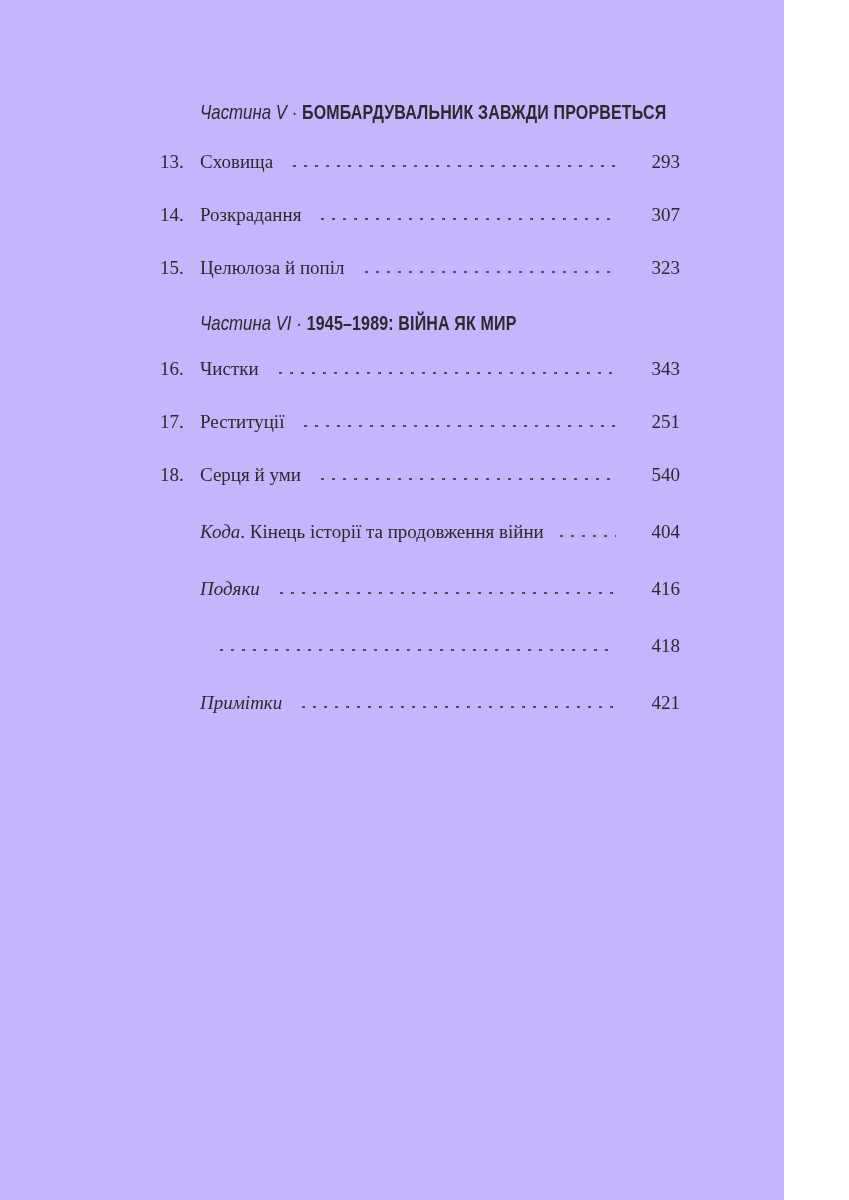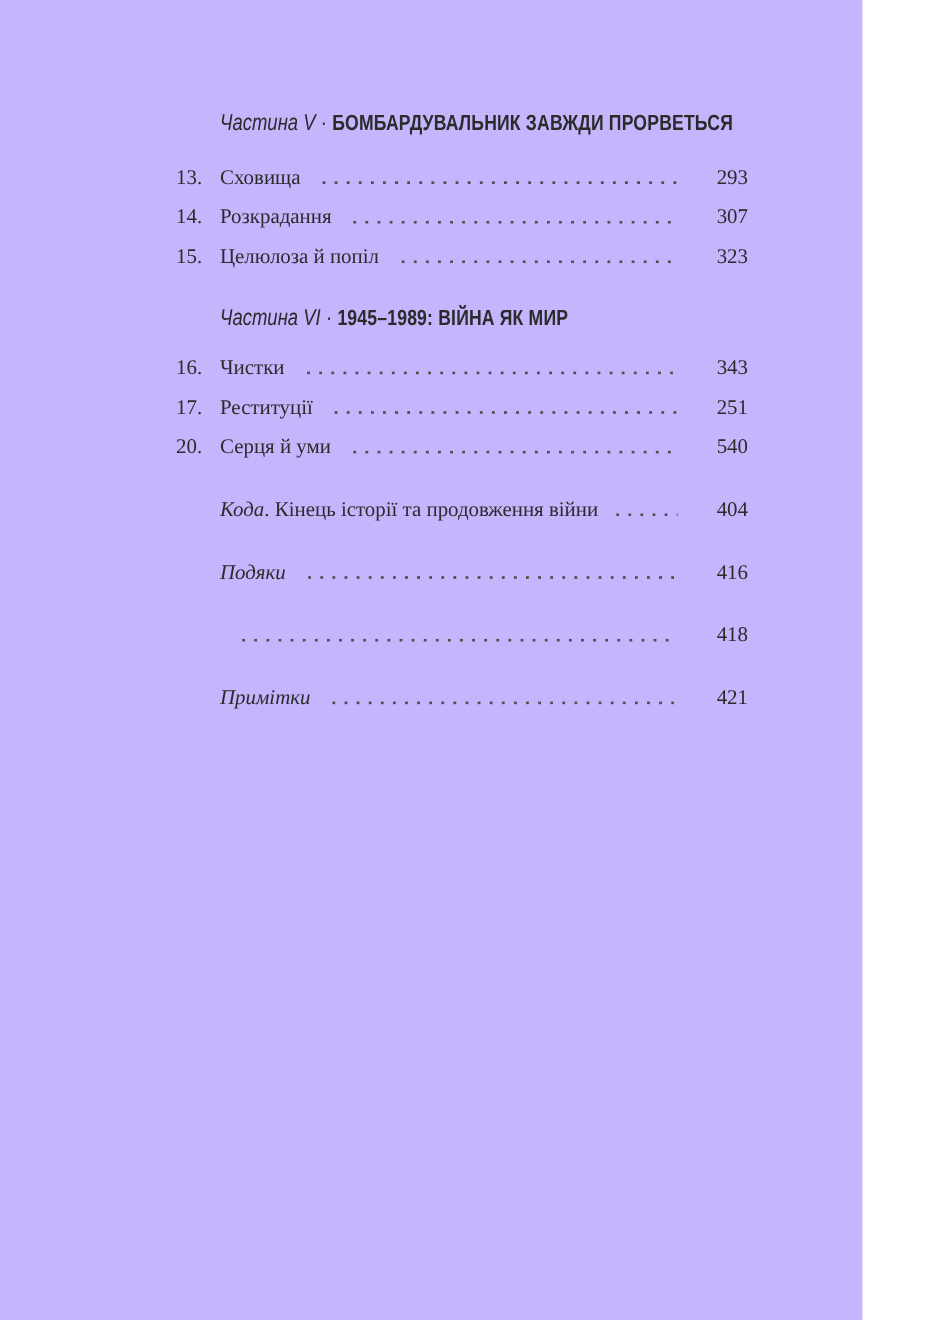--- a/index.html
+++ b/index.html
@@ -81,21 +81,21 @@
     background-size: 11px 4px;
     background-repeat: repeat-x;
     background-position: 0 50%;
   }
   .toc-row .pagenum {
     flex: 0 0 46px;
     width: 46px;
     text-align: right;
   }
   .row-13 { margin-top: 26px; }
-  .row-14, .row-15, .row-17, .row-18 { margin-top: 12px; }
+  .row-14, .row-15, .row-17, .row-18 { margin-top: 29px; }
   .row-16 { margin-top: 22px; }
   .row-coda { margin-top: 31px; }
   .row-coda .title .coda-label { font-style: italic; }
   .row-coda .leader { margin-left: 12px; }
   .row-back-0 { margin-top: 41px; }
   .row-back-1, .row-back-2 { margin-top: 17px; }
   .back-row .title { font-style: italic; }
   .indent { padding-left: 40px; margin-top: 33px; }
 </style>
 </head>
@@ -141,21 +141,21 @@
     </div>
 
     <div class="toc-row row-17">
       <span class="num">17.</span>
       <span class="title">Реституції</span>
       <span class="leader"></span>
       <span class="pagenum">251</span>
     </div>
 
     <div class="toc-row row-18">
-      <span class="num">20.</span>
+      <span class="num">18.</span>
       <span class="title">Серця й уми</span>
       <span class="leader"></span>
       <span class="pagenum">540</span>
     </div>
 
     <div class="toc-row row-coda indent">
       <span class="title"><span class="coda-label">Кода</span><span>. Кінець історії та продовження війни</span></span>
       <span class="leader"></span>
       <span class="pagenum">404</span>
     </div>

